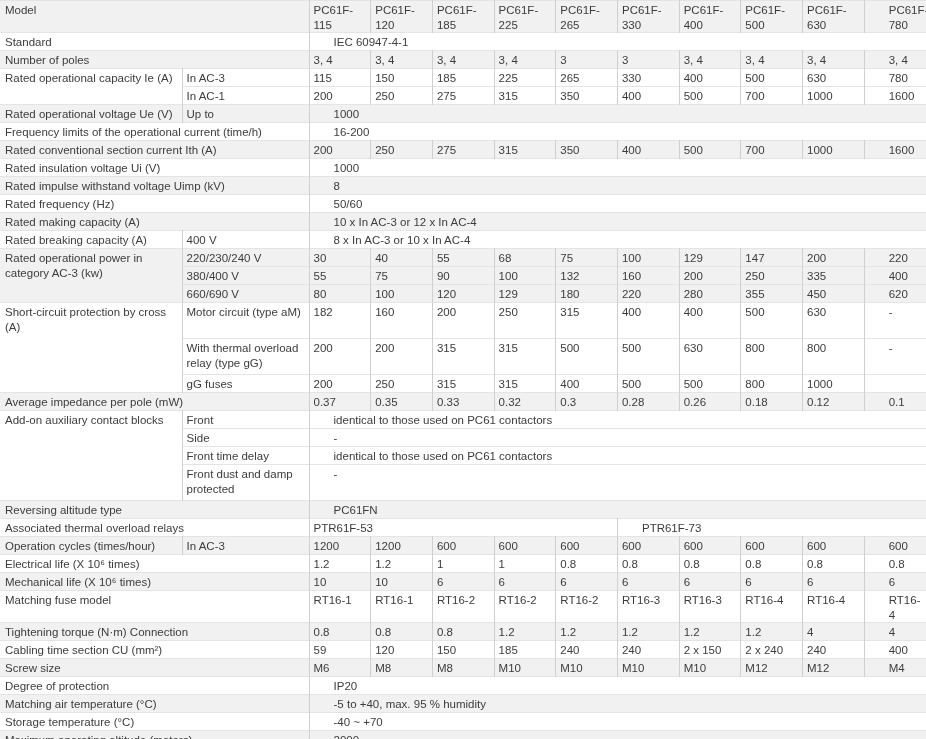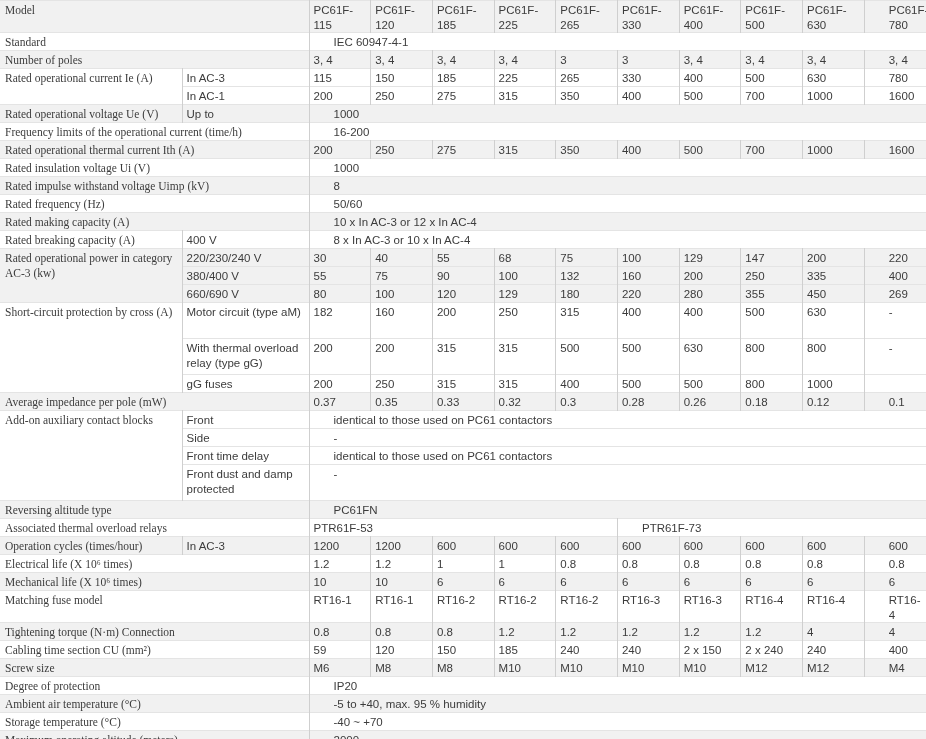--- a/index.html
+++ b/index.html
@@ -19,21 +19,21 @@
     vertical-align:top;
     padding:2px 3px 0 4px;
     border-top:1px solid #e4e4e4;
     border-right:1px solid #cfcfcf;
     overflow:hidden;
   }
   table.spec td:last-child{border-right:none;padding-left:24px;}
   table.spec tr{height:18px;}
   table.spec tr.h2{height:36px;}
   table.spec tr.shade td{background:#f1f1f1;}
-  table.spec td.lbl{padding-left:5px;font-family:Liberation Serif, serif;}
+  table.spec td.lbl{padding-left:5px;}
 </style>
 </head>
 <body>
 
 <div class="wrap">
   <table class="spec">
     <colgroup>
       <col style="width:182px">
       <col style="width:127px">
       <col style="width:61.7px">
@@ -72,21 +72,21 @@
           <td class="val">3, 4</td>
           <td class="val">3, 4</td>
           <td class="val">3</td>
           <td class="val">3</td>
           <td class="val">3, 4</td>
           <td class="val">3, 4</td>
           <td class="val">3, 4</td>
           <td class="val">3, 4</td>
         </tr>
         <tr>
-          <td class="lbl" rowspan="2">Rated operational current Ie (A)</td>
+          <td class="lbl" rowspan="2">Rated operational capacity Ie (A)</td>
           <td class="sub">In AC-3</td>
           <td class="val">115</td>
           <td class="val">150</td>
           <td class="val">185</td>
           <td class="val">225</td>
           <td class="val">265</td>
           <td class="val">330</td>
           <td class="val">400</td>
           <td class="val">500</td>
           <td class="val">630</td>
@@ -108,21 +108,21 @@
         <tr class="shade">
           <td class="lbl">Rated operational voltage Ue (V)</td>
           <td class="sub">Up to</td>
           <td class="val span-val" colspan="10">1000</td>
         </tr>
         <tr>
           <td class="lbl" colspan="2">Frequency limits of the operational current (time/h)</td>
           <td class="val span-val" colspan="10">16-200</td>
         </tr>
         <tr class="shade">
-          <td class="lbl" colspan="2">Rated operational thermal current Ith (A)</td>
+          <td class="lbl" colspan="2">Rated conventional section current Ith (A)</td>
           <td class="val">200</td>
           <td class="val">250</td>
           <td class="val">275</td>
           <td class="val">315</td>
           <td class="val">350</td>
           <td class="val">400</td>
           <td class="val">500</td>
           <td class="val">700</td>
           <td class="val">1000</td>
           <td class="val">1600</td>
@@ -179,21 +179,21 @@
           <td class="sub">660/690 V</td>
           <td class="val">80</td>
           <td class="val">100</td>
           <td class="val">120</td>
           <td class="val">129</td>
           <td class="val">180</td>
           <td class="val">220</td>
           <td class="val">280</td>
           <td class="val">355</td>
           <td class="val">450</td>
-          <td class="val">269</td>
+          <td class="val">620</td>
         </tr>
         <tr class="h2">
           <td class="lbl" rowspan="3">Short-circuit protection by cross (A)</td>
           <td class="sub">Motor circuit (type aM)</td>
           <td class="val">182</td>
           <td class="val">160</td>
           <td class="val">200</td>
           <td class="val">250</td>
           <td class="val">315</td>
           <td class="val">400</td>
@@ -357,21 +357,21 @@
           <td class="val">M10</td>
           <td class="val">M12</td>
           <td class="val">M12</td>
           <td class="val">M4</td>
         </tr>
         <tr>
           <td class="lbl" colspan="2">Degree of protection</td>
           <td class="val span-val" colspan="10">IP20</td>
         </tr>
         <tr class="shade">
-          <td class="lbl" colspan="2">Ambient air temperature (°C)</td>
+          <td class="lbl" colspan="2">Matching air temperature (°C)</td>
           <td class="val span-val" colspan="10">-5 to +40, max. 95 % humidity</td>
         </tr>
         <tr>
           <td class="lbl" colspan="2">Storage temperature (°C)</td>
           <td class="val span-val" colspan="10">-40 ~ +70</td>
         </tr>
         <tr class="shade">
           <td class="lbl" colspan="2">Maximum operating altitude (meters)</td>
           <td class="val span-val" colspan="10">2000</td>
         </tr>

